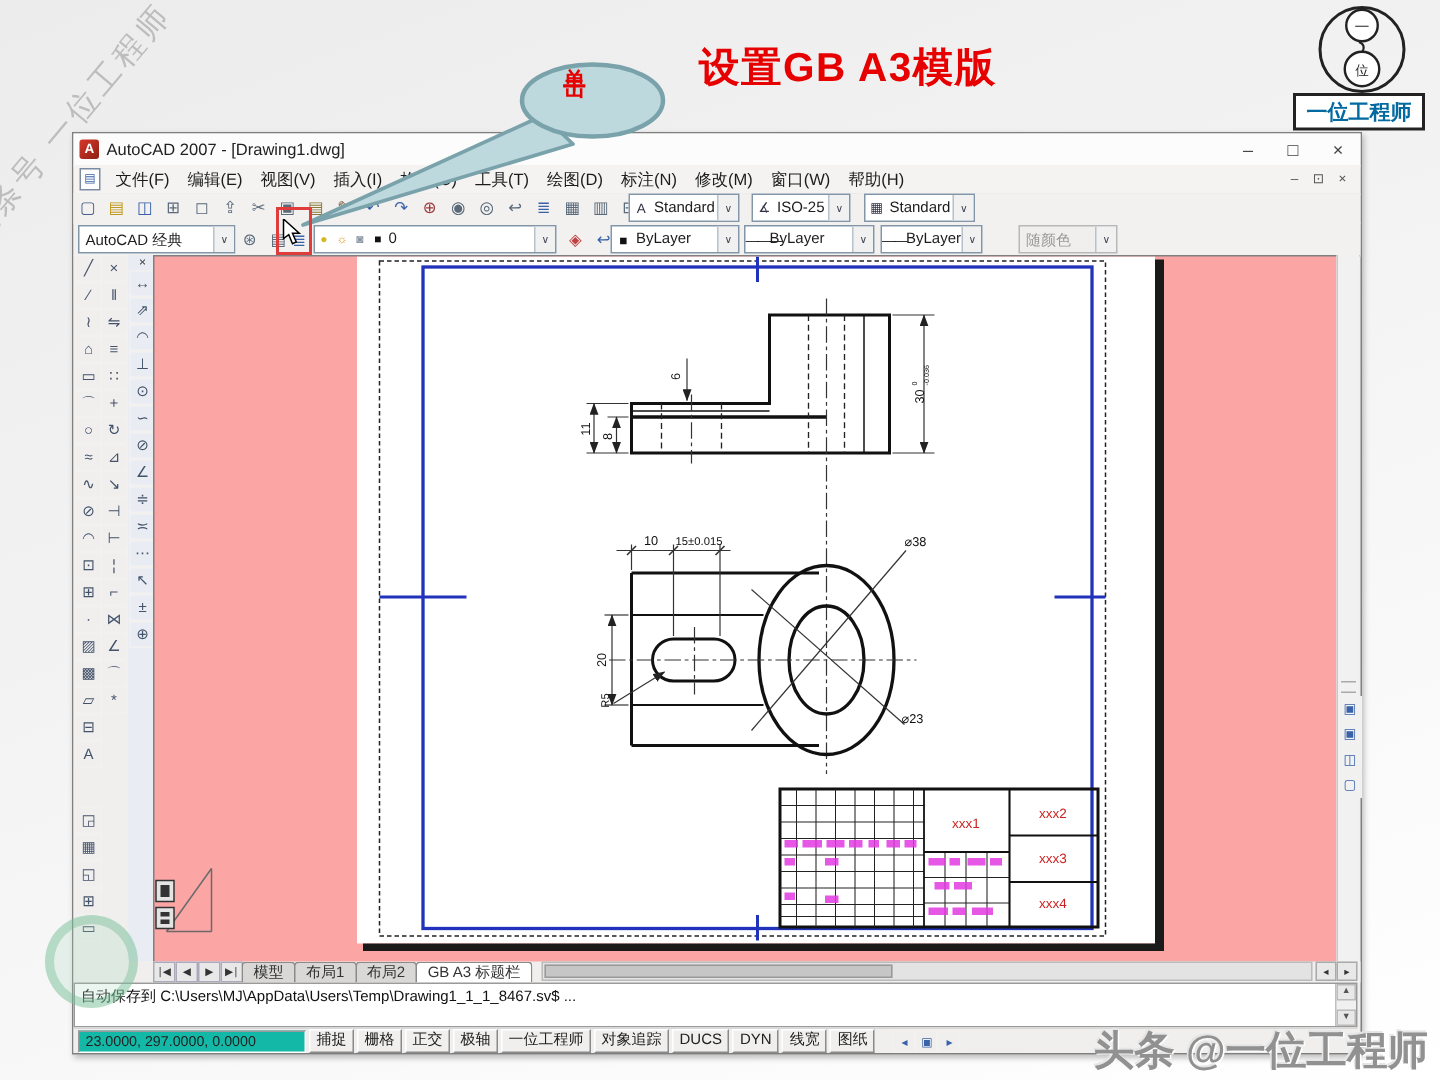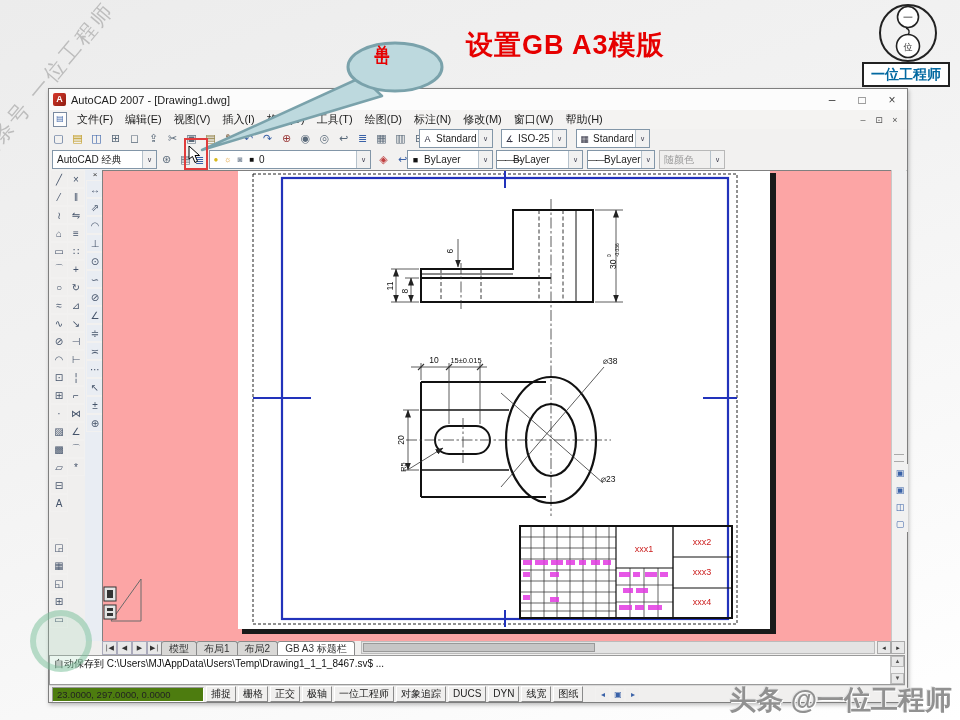--- a/index.html
+++ b/index.html
@@ -45,21 +45,21 @@
     display:flex;align-items:center;}
   .tb2{left:0;top:59px;width:100%;height:22px;background:#f2f1f0;border-bottom:1px solid #c9c9c9;}
   .tbtn{width:17px;height:17px;display:inline-flex;align-items:center;justify-content:center;
     font-size:11px;border:1px solid #f2f1f0;margin:0;}
   .combo{position:absolute;display:flex;align-items:center;height:17px;background:#fff;
     border:1px solid #8296a8;font-size:10px;overflow:hidden;}
   .cicon{width:15px;text-align:center;font-size:9px;color:#334;flex:0 0 auto;}
   .cval{flex:1;padding-left:1px;white-space:nowrap;}
   .carrow{width:13px;height:100%;border-left:1px solid #b6c2cc;background:#f1f1f1;font-size:7px;
     display:flex;align-items:center;justify-content:center;color:#445;flex:0 0 auto;}
-  .combo.disabled{background:#f0efee;color:#9a9a9a;border-color:#b8b8b8;}
+  .combo.disabled{background:#f0efee;color:#9a9a9a;border-color:#b8b8b8;margin-left:20px;}
   .lt-sample{letter-spacing:-1px;font-size:9px;color:#111;}
 
   
   .main-area{left:0;top:81px;width:856px;height:471px;background:#f0efee;}
   .lcol{position:absolute;top:0;display:flex;flex-direction:column;align-items:center;}
   .lcol .tbtn{width:16px;height:16px;font-size:10px;background:#f0efee;}
   .col3bg{position:absolute;left:36px;top:0;width:17px;height:471px;background:#e9edf3;border-right:1px solid #d5d5d5;}
   .mini-x{font-size:8px;color:#333;height:10px;line-height:10px;}
   .dcanvas{position:absolute;left:53px;top:0;width:788px;height:471px;background:#fca5a5;
     border:1px solid #808080;border-right-color:#fff;border-bottom-color:#fff;}
@@ -81,21 +81,21 @@
     border:1px solid #aaa;background:#e8e8e8;margin-bottom:1px;color:#333;}
 
   
   .cmd{left:0;top:566px;width:856px;height:30px;background:#fff;border:1px solid #9a9a9a;box-sizing:border-box;}
   .cmd-line{padding:1px 4px;font-size:10px;white-space:nowrap;color:#111;}
   .cmd-sep{border-top:1px solid #d0d0d0;}
   .cmd-scroll{position:absolute;right:0;top:0;width:13px;height:28px;border-left:1px solid #c0c0c0;
     display:flex;flex-direction:column;justify-content:space-between;background:#f0f0f0;}
   .cmd-scroll span{font-size:6px;text-align:center;color:#555;height:9px;line-height:9px;border:1px solid #bbb;background:#e8e8e8;}
   .statusbar{left:0;top:596px;width:856px;height:16px;background:#f0efee;display:flex;align-items:center;border-top:1px solid #d8d8d8;}
-  .coords{width:146px;height:13px;margin-left:3px;background:#4d7c0f;border:1px solid;border-color:#9a9a9a #fff #fff #9a9a9a;
+  .coords{width:146px;height:13px;margin-left:3px;background:#14b8a6;border:1px solid;border-color:#9a9a9a #fff #fff #9a9a9a;
     font-size:9.5px;line-height:13px;padding-left:4px;color:#222;}
   .sbtn{height:14px;margin-left:2px;padding:0 4px;font-size:10px;line-height:14px;background:#f0efee;
     border:1px solid;border-color:#fff #8a8a8a #8a8a8a #fff;color:#222;white-space:nowrap;}
   .stray{display:flex;margin-left:12px;}
   .stray .tbtn{width:13px;height:13px;font-size:8px;color:#3a62a8;}
 
   
   .red-box{left:184px;top:138px;width:20px;height:28px;border:2px solid #e03c3c;z-index:8;}
   .cursor-svg{left:188px;top:146px;z-index:9;}
   text{font-family:"Liberation Sans","DejaVu Sans",sans-serif;}

